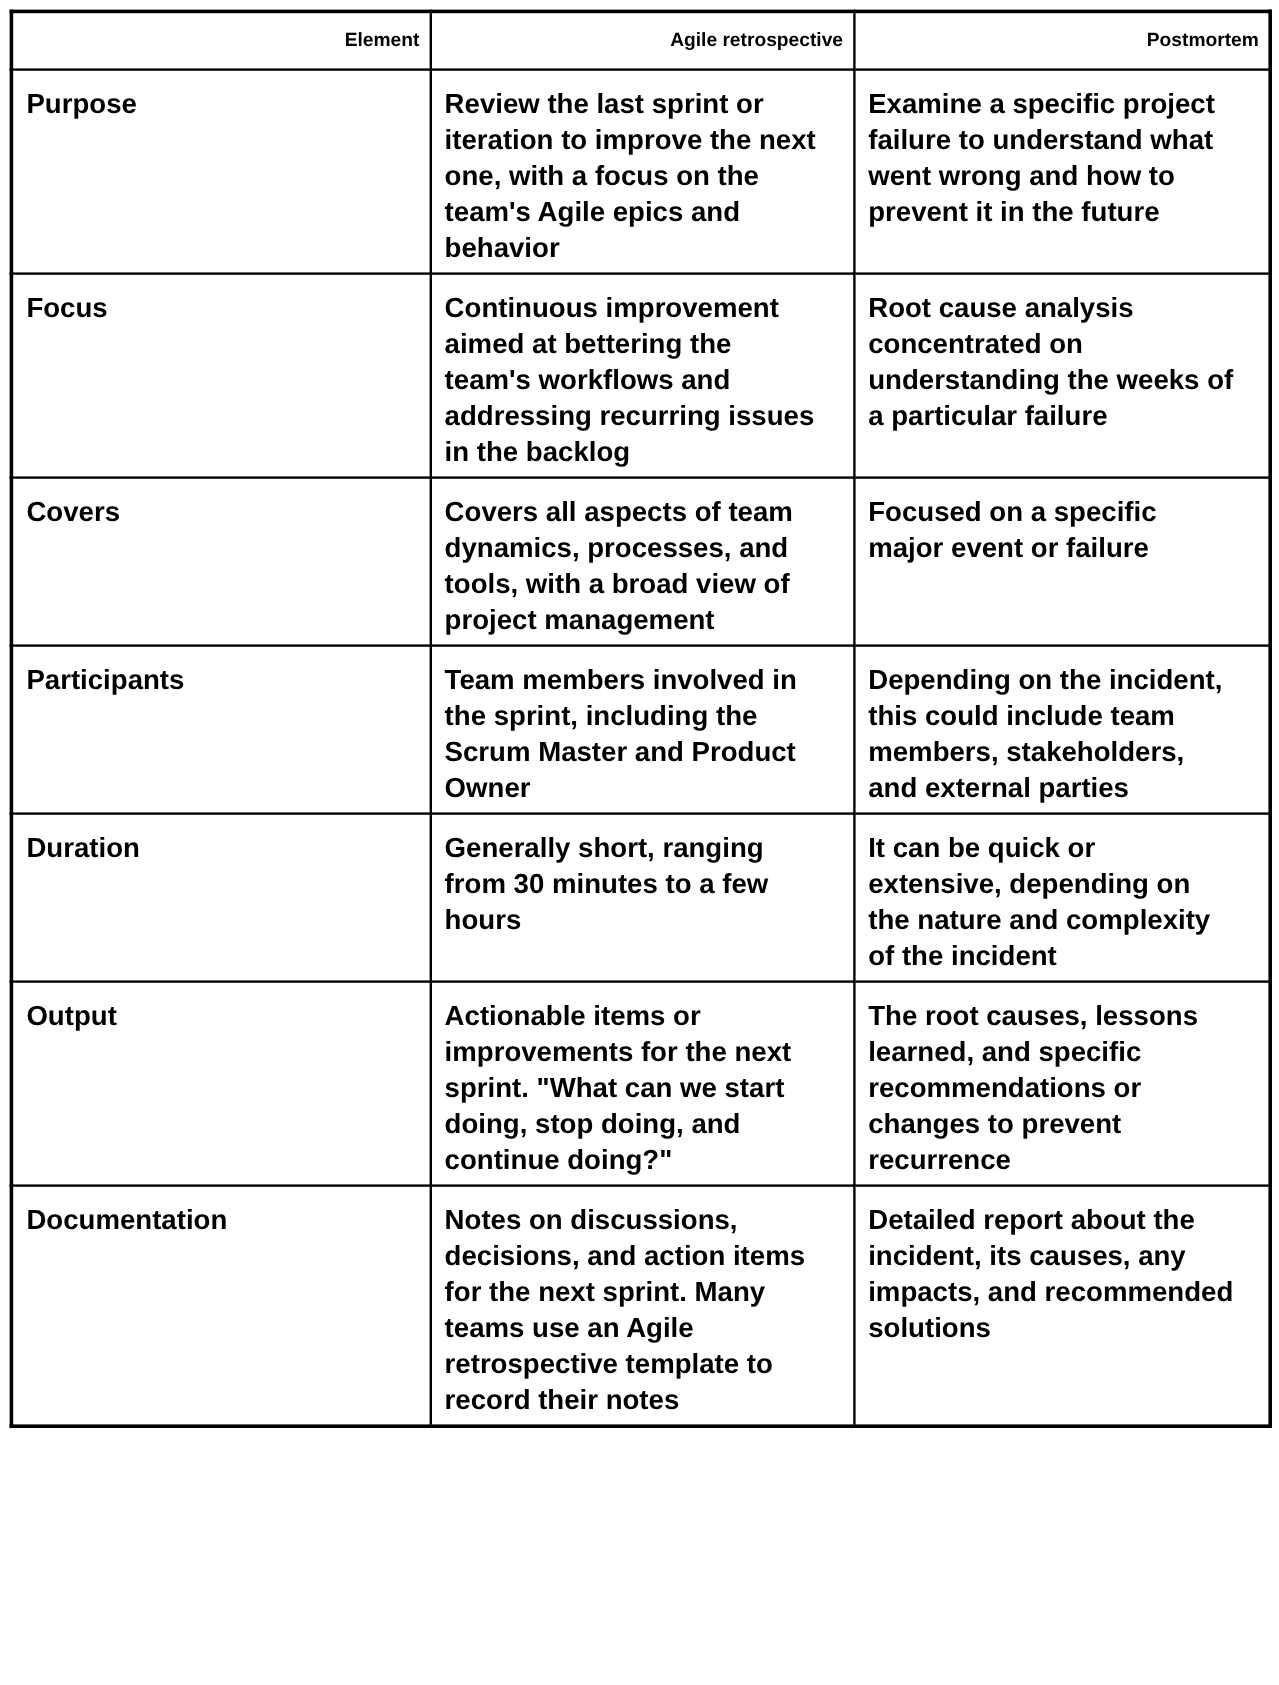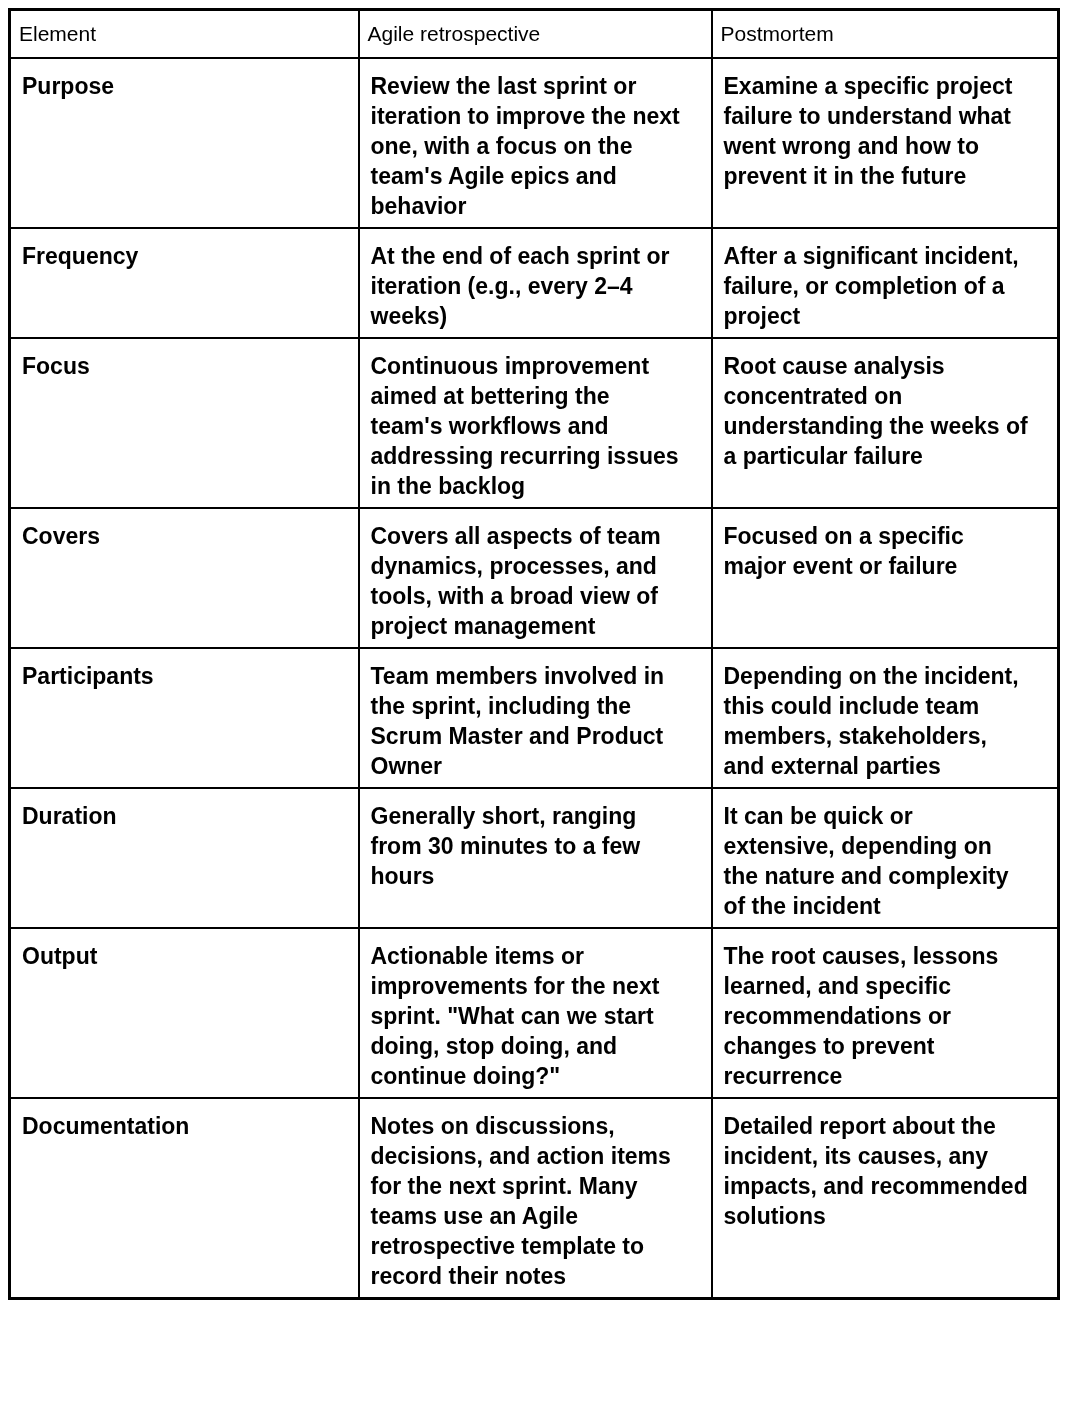--- a/index.html
+++ b/index.html
@@ -22,23 +22,23 @@
   }
   table.compare-table th,
   table.compare-table td {
     border: 2px solid #000000;
     color: #000000;
     overflow: hidden;
     font-weight: bold;
   }
   table.compare-table th {
     height: 48px;
-    font-size: 21px;
-    font-weight: normal;
-    text-align: left;
+    font-size: 16px;
+    font-weight: bold;
+    text-align: right;
     vertical-align: middle;
     padding: 4px 8px;
   }
   table.compare-table td {
     font-size: 23px;
     line-height: 30px;
     vertical-align: top;
     text-align: left;
     padding: 12px 27px 6px 11px;
     word-wrap: break-word;
@@ -64,25 +64,20 @@
         <th>Postmortem</th>
       </tr>
     </thead>
     <tbody>
       <tr>
         <td class="rowlabel">Purpose</td>
         <td>Review the last sprint or iteration to improve the next one, with a focus on the team's Agile epics and behavior</td>
         <td>Examine a specific project failure to understand what went wrong and how to prevent it in the future</td>
       </tr>
       <tr>
-        <td class="rowlabel">Frequency</td>
-        <td>At the end of each sprint or iteration (e.g., every 2–4 weeks)</td>
-        <td>After a significant incident, failure, or completion of a project</td>
-      </tr>
-      <tr>
         <td class="rowlabel">Focus</td>
         <td>Continuous improvement aimed at bettering the team's workflows and addressing recurring issues in the backlog</td>
         <td>Root cause analysis concentrated on understanding the weeks of a particular failure</td>
       </tr>
       <tr>
         <td class="rowlabel">Covers</td>
         <td>Covers all aspects of team dynamics, processes, and tools, with a broad view of project management</td>
         <td>Focused on a specific major event or failure</td>
       </tr>
       <tr>

